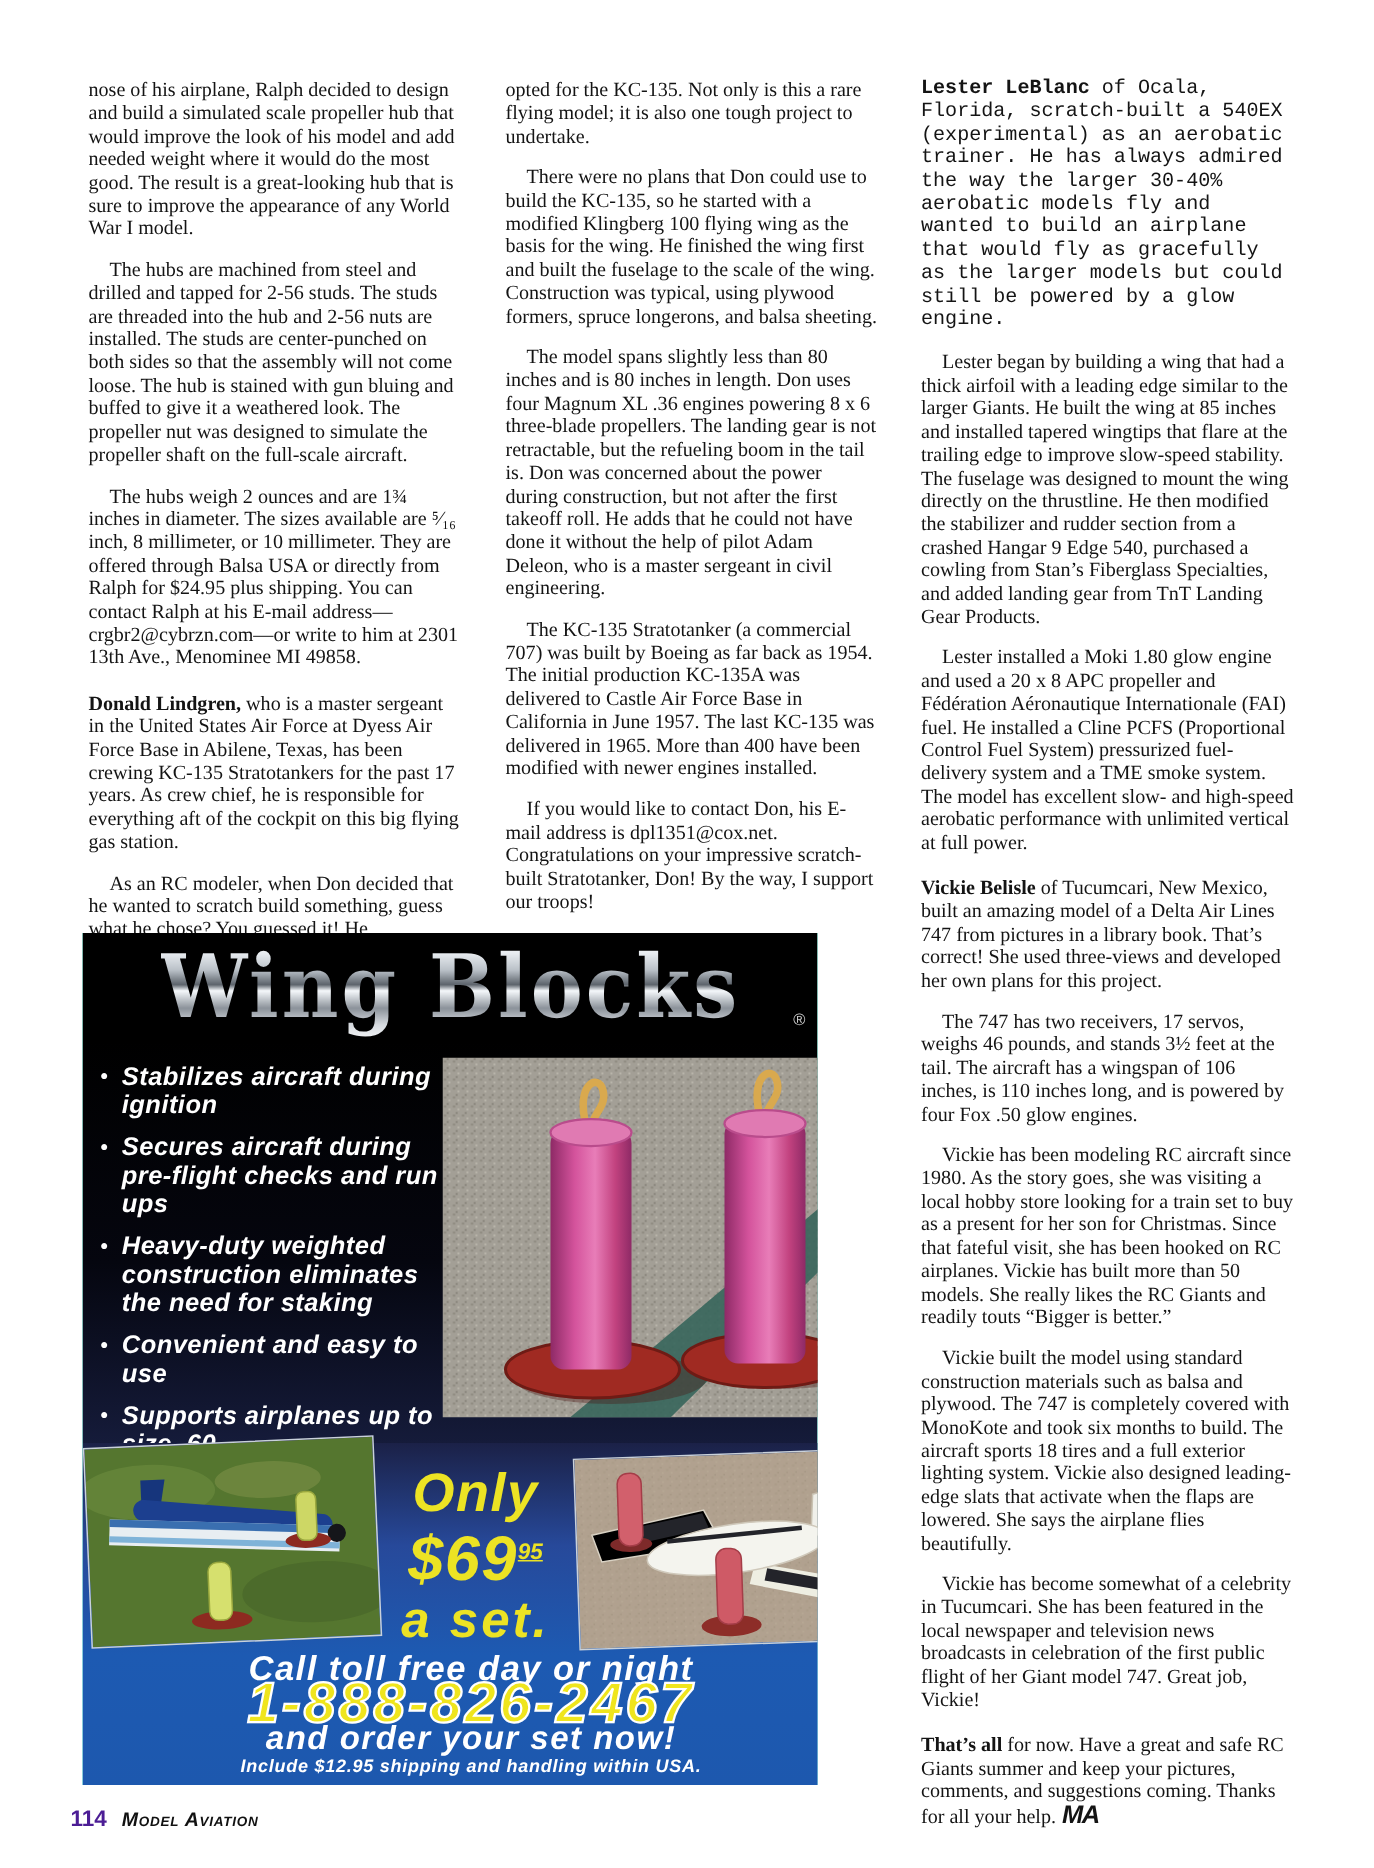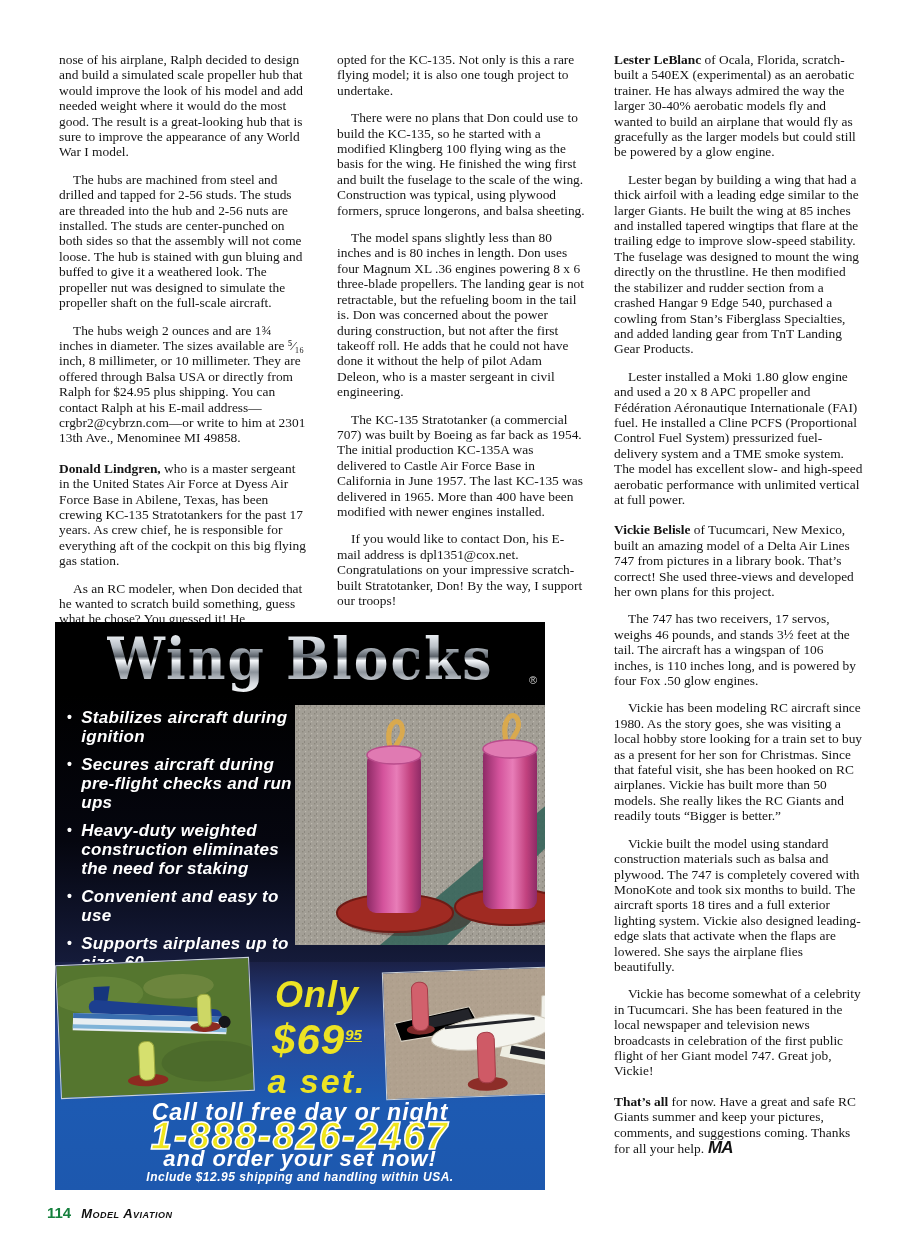--- a/index.html
+++ b/index.html
@@ -6,21 +6,21 @@
   .page{position:relative;width:916px;height:1245px;background:#ffffff;overflow:hidden;
         font-family:"Liberation Serif",serif;color:#141414;}
 
   
   .col{position:absolute;top:40px;font-size:13.4px;line-height:15.4px;}
   #col1{left:47px;width:273px;}
   #col2{left:325px;width:272px;}
   #col3{left:602px;width:273px;}
   .para{margin:12px;text-indent:14px;}
   .para.first{text-indent:0;}
-  .para.lead-para{text-indent:0;}
+  .para.lead-para{text-indent:0;font-family:Liberation Mono, monospace;}
   .para.section{text-indent:0;margin-top:15px;}
   .lead{font-weight:bold;}
   .ma{font-family:"Liberation Sans",sans-serif;font-style:italic;font-weight:bold;
       letter-spacing:-1px;font-size:17px;padding-left:4px;}
 
   
   .ad{position:absolute;left:55px;top:622px;width:490px;height:568px;background:#5eead4;overflow:hidden;}
   .ad-logo{position:absolute;left:0;top:0;width:100%;height:72px;background:#000;
            display:flex;align-items:center;justify-content:center;}
   .chrome{font-family:"DejaVu Serif",serif;font-weight:700;font-size:52px;letter-spacing:2px;
@@ -31,21 +31,21 @@
   .reg{position:absolute;right:8px;top:52px;color:#cfcfcf;font-size:11px;
        font-family:"Liberation Sans",sans-serif;}
   .ad-mid{position:absolute;left:0;top:72px;width:100%;height:268px;
           background:linear-gradient(180deg,#000000 0%,#05060f 55%,#151b3a 100%);}
   .bullets{position:absolute;left:12px;top:14px;width:226px;}
   .bullet{display:flex;gap:9px;margin-bottom:9px;color:#ffffff;
           font:italic 700 17px/19px "Liberation Sans",sans-serif;letter-spacing:.3px;}
   .bullet .dot{flex:0 0 auto;font-size:14px;line-height:19px;font-style:normal;}
   .photo-main{position:absolute;left:240px;top:11px;width:280px;height:240px;}
   .ad-bottom{position:absolute;left:0;top:340px;width:100%;height:228px;
-             background:linear-gradient(180deg,#1b2147 0%,#27499a 30%,#1d5ab2 62%,#1d58ae 100%);}
+             background:linear-gradient(180deg,#1b2147 0%,#27499a 30%,#1d5ab2 62%,#1d58ae 100%);padding-left:28px;}
   .photo-grass{position:absolute;left:4px;top:0;width:192px;height:132px;
                transform:rotate(-2.5deg);outline:1px solid #c9d1da;}
   .photo-tarmac{position:absolute;left:330px;top:8px;width:193px;height:126px;
                 transform:rotate(-2deg);outline:1px solid #c9d1da;}
   .price{position:absolute;left:196px;top:14px;width:132px;text-align:center;color:#ece324;
          font-family:"Liberation Sans",sans-serif;font-style:italic;font-weight:700;}
   .price-line1{font-size:36px;line-height:38px;letter-spacing:1px;}
   .price-line2{font-size:42px;line-height:42px;letter-spacing:1px;}
   .price-c{font-size:15px;vertical-align:14px;text-decoration:underline;letter-spacing:0;}
   .price-line3{font-size:34px;line-height:40px;letter-spacing:2px;}
@@ -54,21 +54,21 @@
   .phone{position:absolute;left:0;top:160px;width:100%;text-align:center;color:#efe51d;
          font:italic 800 38px/28px "Liberation Sans",sans-serif;letter-spacing:2px;
          -webkit-text-stroke:1.5px #ffffff;}
   .order{position:absolute;left:0;top:185px;width:100%;text-align:center;color:#ffffff;
          font:italic 700 22px/23px "Liberation Sans",sans-serif;letter-spacing:1px;}
   .ship{position:absolute;left:0;top:208px;width:100%;text-align:center;color:#ffffff;
         font:italic 700 12px/14px "Liberation Sans",sans-serif;letter-spacing:.5px;}
 
   
   .footer{position:absolute;left:47px;top:1204px;display:flex;align-items:baseline;gap:10px;}
-  .pagenum{font:700 15px "Liberation Sans",sans-serif;color:#15803d;}
+  .pagenum{font:700 15px "Liberation Sans",sans-serif;color:#4c1d95;}
   .mag{font:italic 700 13px "Liberation Sans",sans-serif;font-variant:small-caps;
        letter-spacing:.5px;color:#111;}
 </style>
 </head>
 <body>
 
 <div class="page">
 
   <div class="col" id="col1">
     <p class="para first"><span>nose of his airplane, Ralph decided to design and build a simulated scale propeller hub that would improve the look of his model and add needed weight where it would do the most good. The result is a great-looking hub that is sure to improve the appearance of any World War I model.</span></p>

